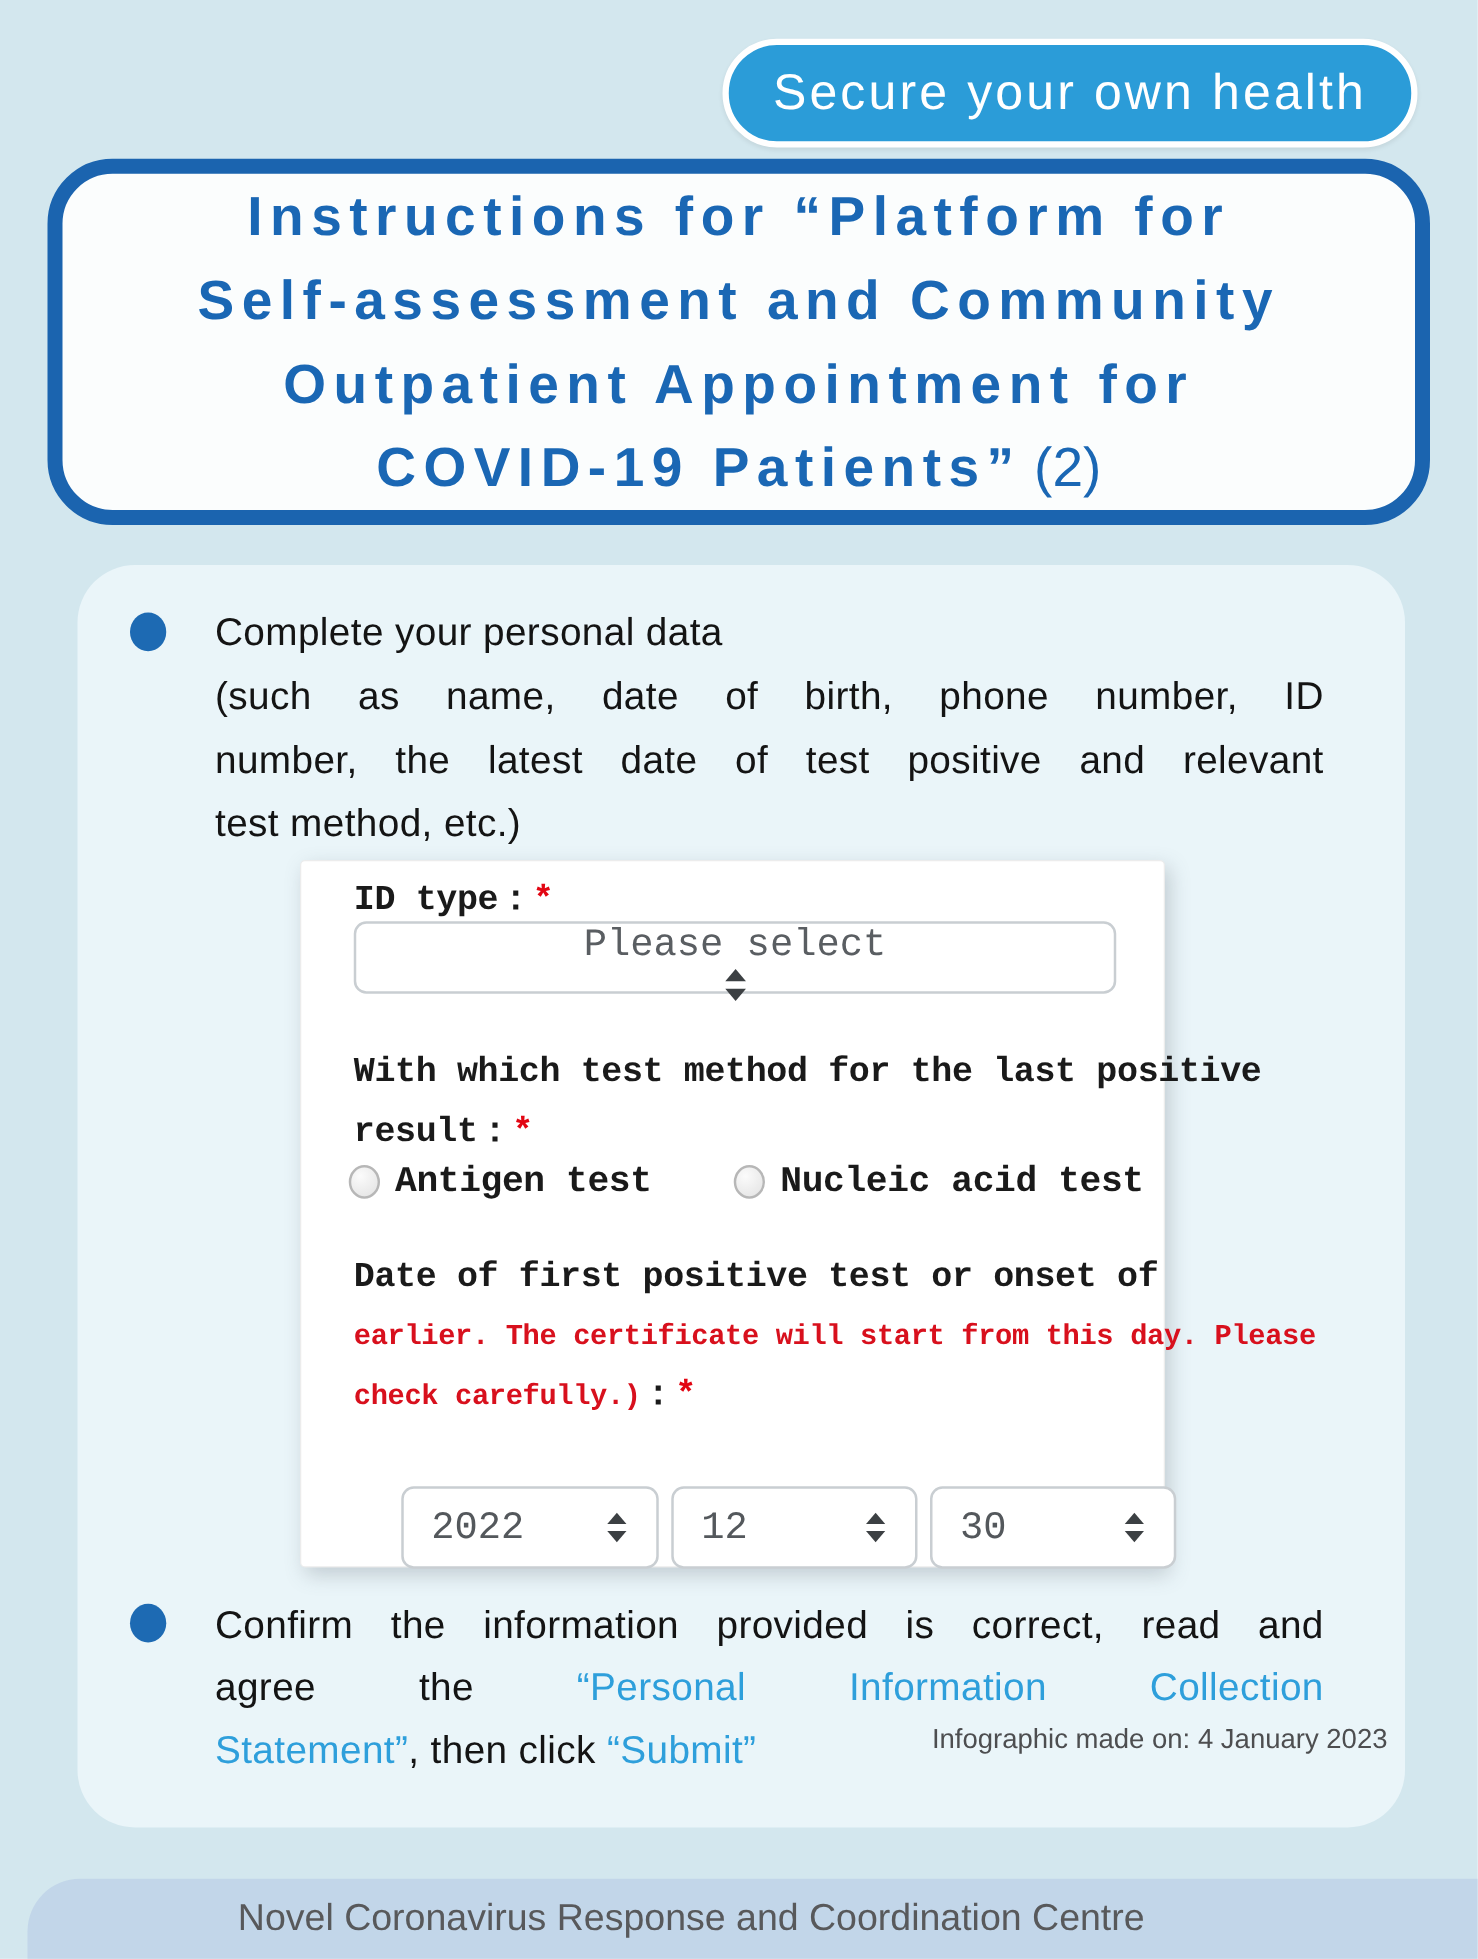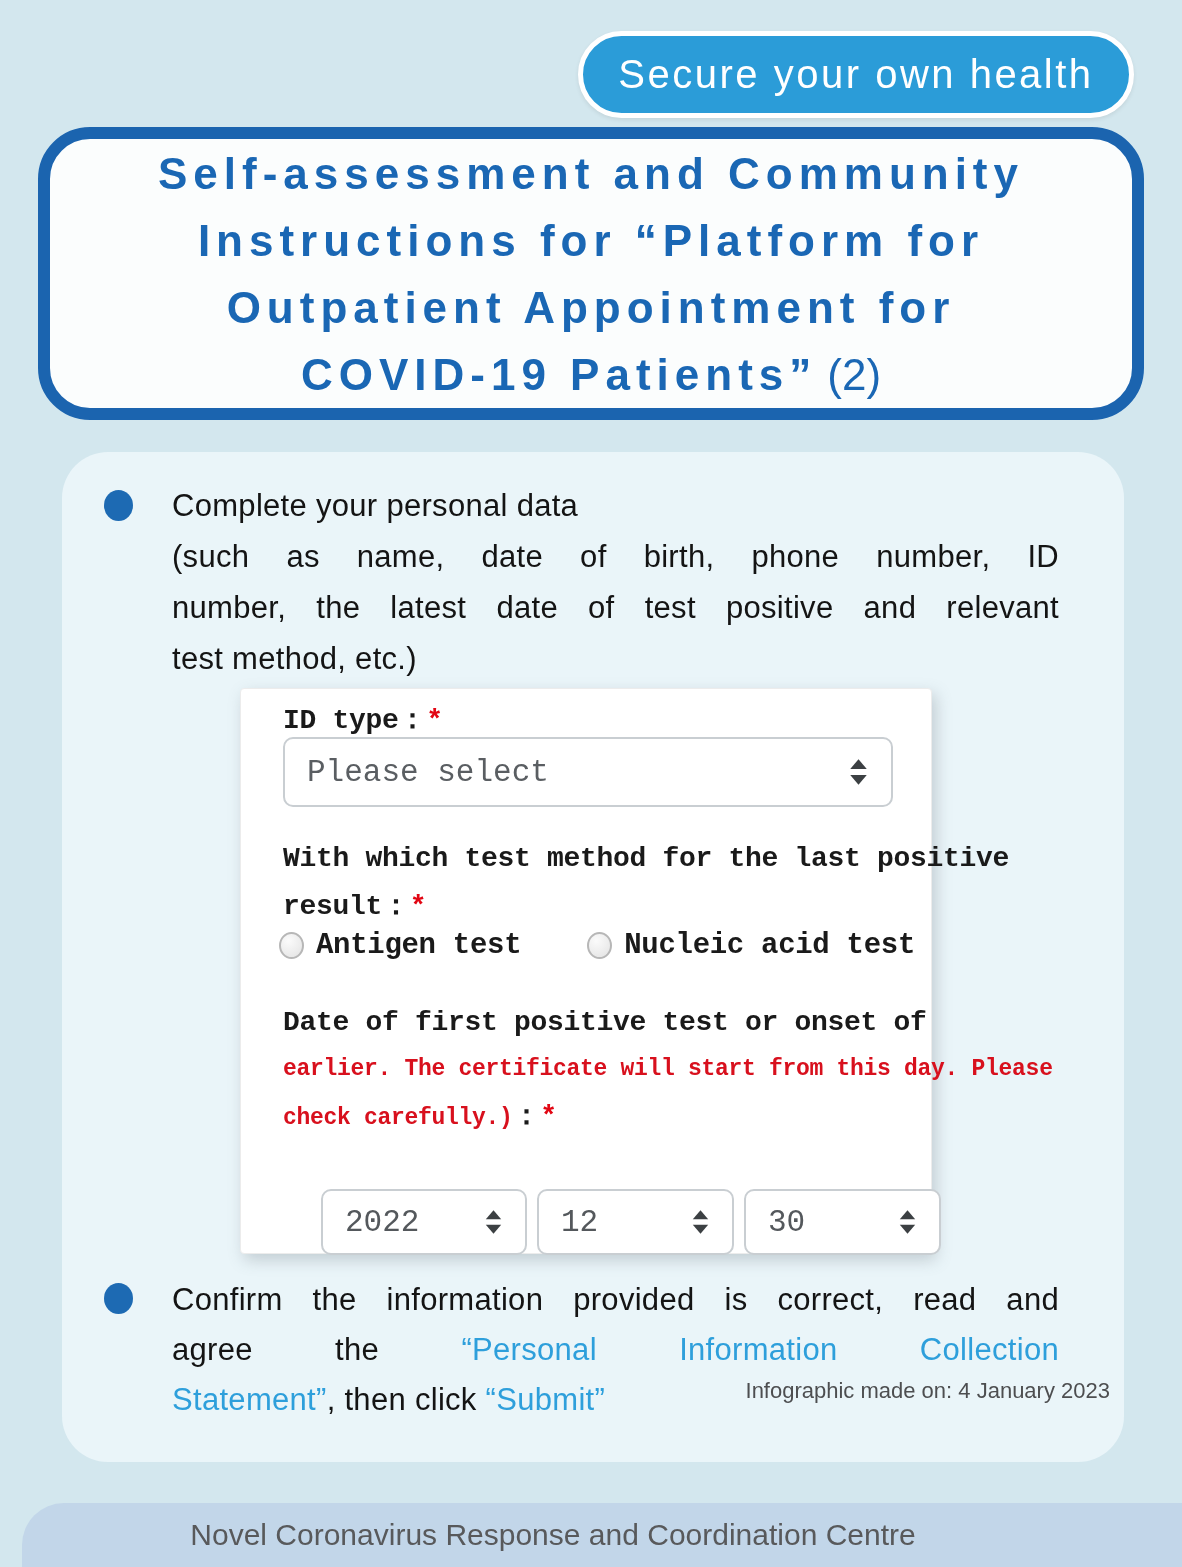--- a/index.html
+++ b/index.html
@@ -68,21 +68,21 @@
   .red{color:#d8101d;}
   .ast{color:#e20613;font-weight:bold;}
   .colon{color:#1a1a1a;font-weight:bold;}
   .note{font-size:23px;}
   .sel{
     position:absolute;background:#fff;border:2px solid #c9ced2;border-radius:10px;
     box-sizing:border-box;display:flex;align-items:center;
     padding:0 22px;cursor:default;
   }
   .sel .val{font-size:31px;color:#54585c;flex:1;}
-  .sel1{left:42px;top:48px;width:610px;height:70px;}
+  .sel1{left:42px;top:48px;width:610px;height:58px;flex-direction:column;}
   .sel1 .val{color:#5a5e62;}
   .dsel{top:500px;height:66px;margin-left:42px;}
   .dy{left:38px;width:206px;}
   .dm{left:254px;width:197px;}
   .dd{left:461px;width:197px;}
   .sort-icon{display:flex;align-items:center;}
   .sort-icon svg{display:block;}
   .lab1{top:8px;}
   .lab2{top:146px;}
   .radios{
@@ -114,22 +114,22 @@
   .footer-bar span{color:#58595b;font-size:30px;}
 </style>
 </head>
 <body>
 
 <div class="pill">
   <span>Secure your own health</span>
 </div>
 
 <div class="title-box">
+  <div class="title-line">Instructions for “Platform for</div>
   <div class="title-line">Self-assessment and Community</div>
-  <div class="title-line">Instructions for “Platform for</div>
   <div class="title-line">Outpatient Appointment for</div>
   <div class="title-line">
     <span>COVID-19 Patients”</span><span class="title-suffix">(2)</span>
   </div>
 </div>
 
 <div class="card">
 
   <div class="dot dot1"></div>
   <div class="btext b1">

